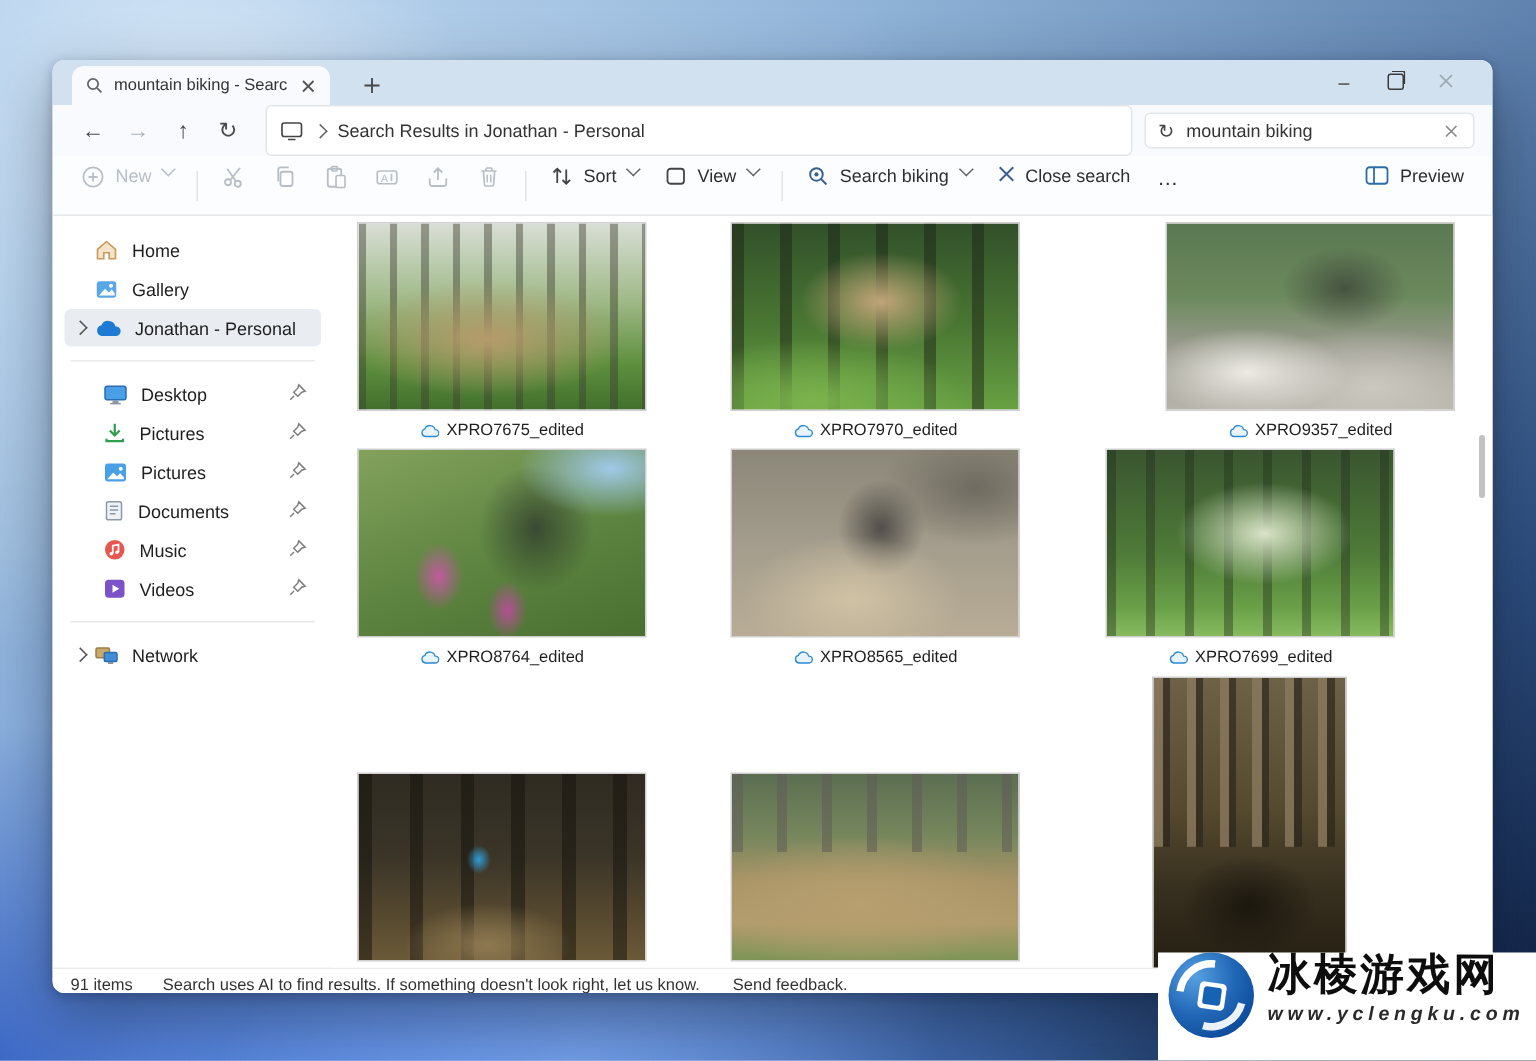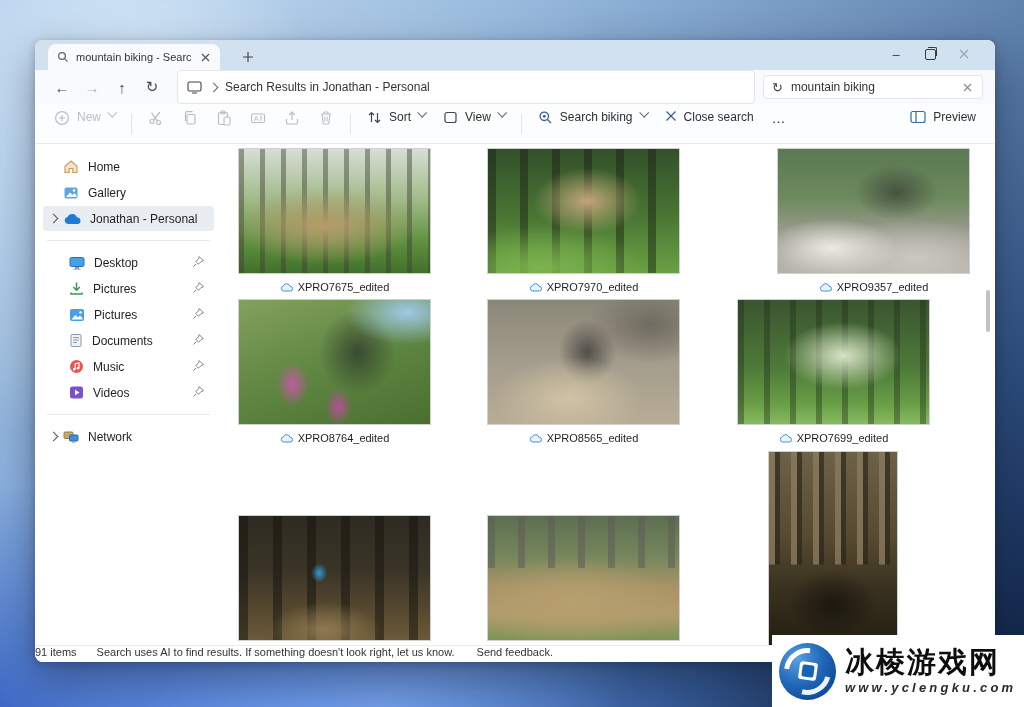--- a/index.html
+++ b/index.html
@@ -107,24 +107,24 @@
     repeating-linear-gradient(90deg, rgba(95,92,85,.55) 0 7px, rgba(0,0,0,0) 7px 30px),
     radial-gradient(140px 60px at 45% 70%, #b79f6f 0%, rgba(183,159,111,0) 75%),
     linear-gradient(180deg,#5c6e52 0%,#75865c 32%,#a99467 58%,#b29b6c 80%,#7d9457 100%);
     background-size:100% 42%,100% 100%,100% 100%;background-repeat:no-repeat;background-position:top,center,center;}
   .ph9{background-image:
     radial-gradient(60px 45px at 50% 78%, rgba(15,12,8,.65), rgba(15,12,8,0) 75%),
     repeating-linear-gradient(90deg, rgba(138,122,94,.8) 0 6px, rgba(40,36,26,.65) 6px 11px, rgba(0,0,0,0) 11px 22px),
     linear-gradient(180deg,#6d6148 0%,#55492f 45%,#38301f 72%,#241e12 100%);
     background-size:100% 100%,100% 58%,100% 100%;background-repeat:no-repeat;background-position:center,top,center;}
   
-  .statusbar{height:17px;border-top:1px solid #ececec;background:#fff;display:flex;align-items:flex-start;padding:0 0;font-size:11px;color:#333;gap:20px;}
+  .statusbar{height:17px;border-top:1px solid #ececec;background:#fff;display:flex;align-items:flex-end;padding:0 12px;font-size:11px;color:#333;gap:20px;}
   .statusbar .feedback{margin-left:2px;}
   
-  .watermark{position:absolute;right:0;bottom:0;width:252px;height:72px;background:#fff;display:flex;align-items:center;gap:9px;padding:0 8px 0 7px;box-sizing:border-box;z-index:60;}
+  .watermark{position:absolute;right:0;bottom:0;width:252px;height:72px;background:#fff;display:flex;align-items:flex-start;gap:9px;padding:0 8px 0 7px;box-sizing:border-box;z-index:60;}
   .wm-logo{width:57px;height:57px;border-radius:50%;flex:none;position:relative;
     background:radial-gradient(circle at 32% 28%, #57a0e2 0%, #2268b8 45%, #0d4a9a 80%, #0a3d82 100%);}
   .wm-logo::before,.wm-logo::after{content:"";position:absolute;inset:5px;border:5px solid transparent;border-radius:50%;}
   .wm-logo::before{border-top-color:#fff;transform:rotate(-38deg);}
   .wm-logo::after{border-bottom-color:#eaf2fb;transform:rotate(-30deg);}
   .wm-core{position:absolute;left:50%;top:50%;width:18px;height:18px;transform:translate(-50%,-50%) rotate(8deg);background:#fff;border-radius:3px;}
   .wm-core::after{content:"";position:absolute;inset:3px;background:#1663b4;border-radius:2px;}
   .wm-texts{display:flex;flex-direction:column;line-height:1.08;}
   .wm-site{font-size:29px;font-weight:bold;color:#0d0d0d;letter-spacing:2px;white-space:nowrap;}
   .wm-url{font-size:13px;font-weight:bold;color:#2a2a2a;letter-spacing:3.2px;margin-top:3px;font-style:italic;}

